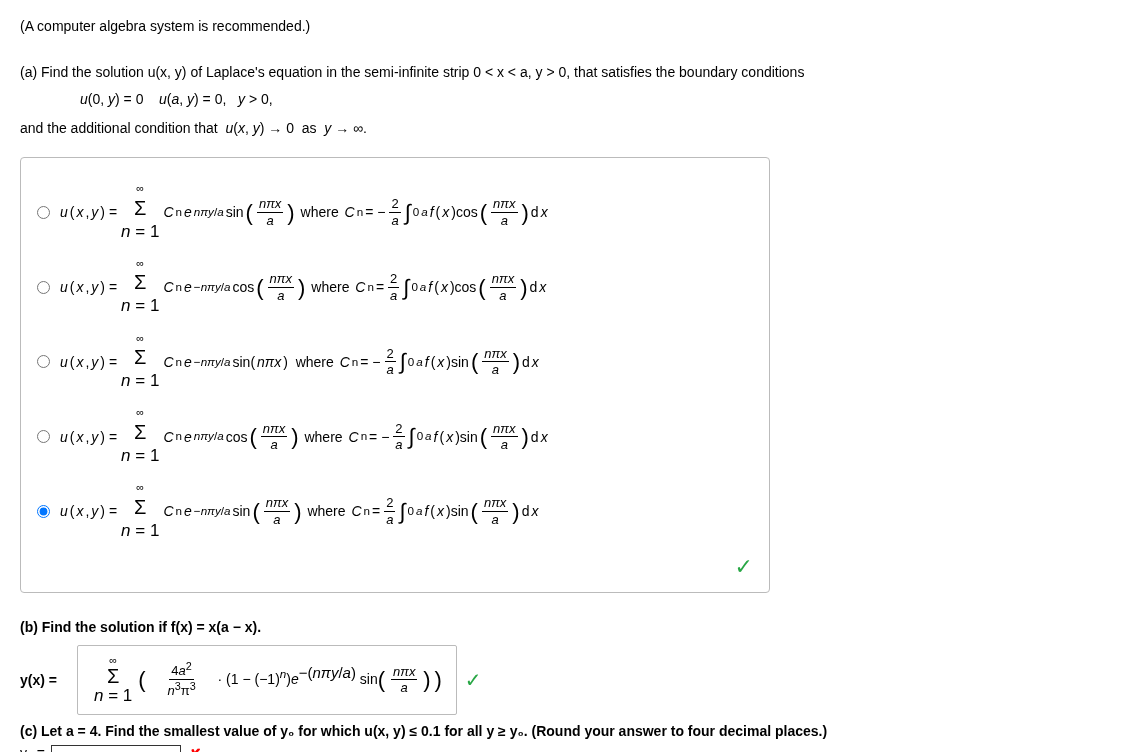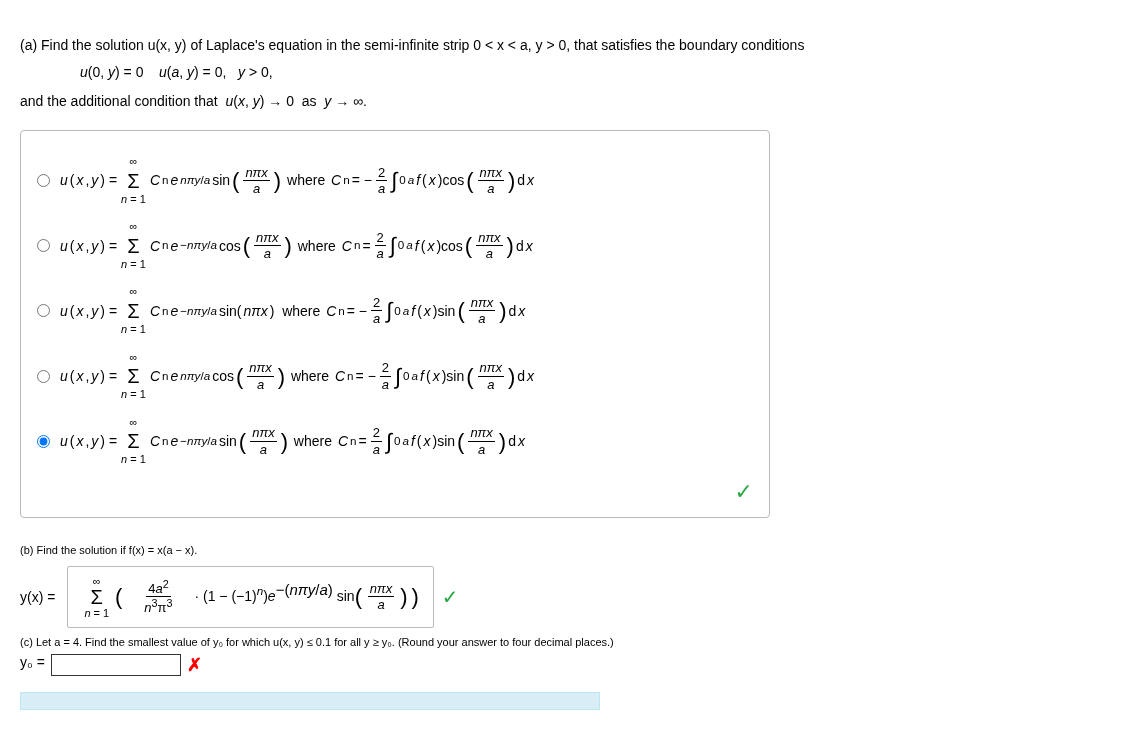--- a/index.html
+++ b/index.html
@@ -108,41 +108,43 @@
       align-items: center;
       vertical-align: middle;
       font-size: 11px;
       margin: 0 2px;
     }
     .sigma-sym {
       font-size: 20px;
       line-height: 1;
     }
     .sigma-super { font-size: 11px; }
-    .sigma-sub { font-size: 11px; }
+    .sigma-sub { font-size: 17px; }
     .part-label {
       margin: 14px 0 6px 0;
-      font-size: 11px;
+      font-size: 14px;
+      font-weight: bold;
     }
     .answer-formula-box {
       background: #fff;
       border: 1px solid #bbb;
       border-radius: 2px;
       padding: 8px 14px;
       display: inline-block;
       margin: 4px 0;
       font-size: 14px;
     }
   </style>
 </head>
 <body>
 
 <div class="main-content">
 
   
+  <div class="line">(A computer algebra system is recommended.)</div>
 
   
   <div class="line" style="margin-top:25px;">
     <span>(a) Find the solution</span>
     <span>u(x, y) of Laplace's equation in the semi-infinite strip  0 &lt; x &lt; a,  y &gt; 0,  that satisfies the boundary conditions</span>
   </div>
 
   
   <div class="indent">
     <div class="line">
@@ -318,21 +320,21 @@
     </div>
   </div>
 
   
   <div class="part-label">
     <span>(b) Find the solution if  f(x) = x(a − x).</span>
   </div>
 
   
   <div style="display:flex; align-items:center; margin: 6px 0 4px 0;">
-    <span style="margin-right:12px;">y(x) =</span>
+    <span style="margin-right:20px;font-weight:bold;">y(x) =</span>
     <div class="answer-formula-box">
       <span class="sigma-block" style="display:inline-flex;">
         <span class="sigma-super">∞</span>
         <span class="sigma-sym">Σ</span>
         <span class="sigma-sub"><em>n</em> = 1</span>
       </span>
       <span class="paren-big">(</span>
       <span class="fraction" style="margin: 0 16px;">
         <span class="frac-num">4<em>a</em><sup>2</sup></span>
         <span class="frac-den"><em>n</em><sup>3</sup>π<sup>3</sup></span>

